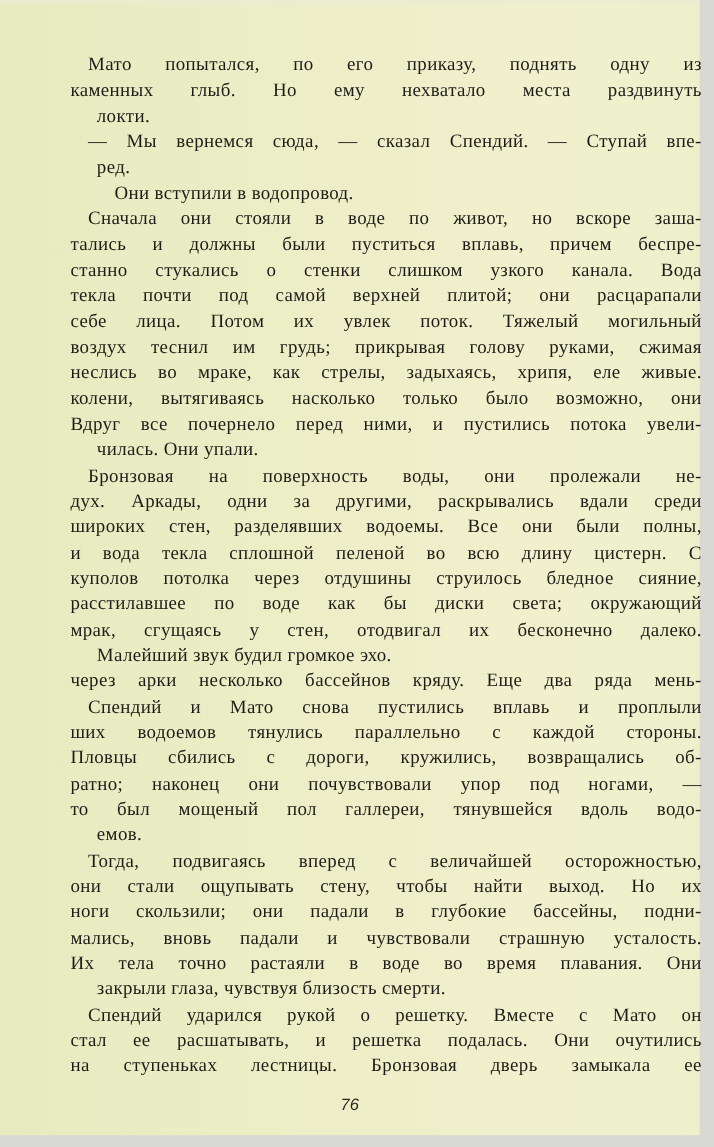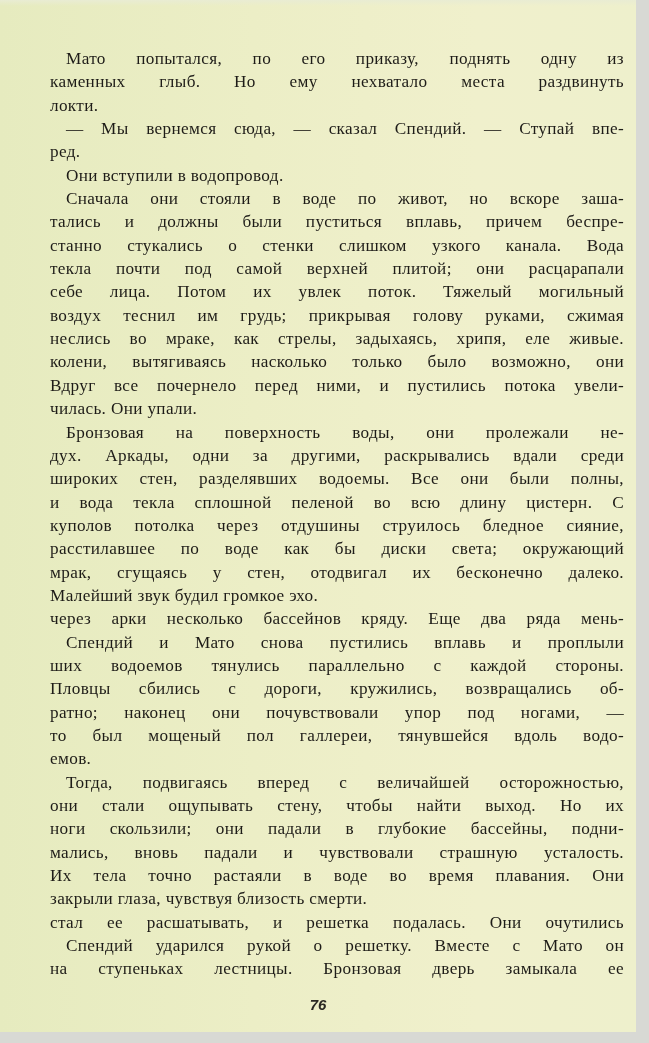--- a/index.html
+++ b/index.html
@@ -19,48 +19,47 @@
       box-sizing: border-box;
     }
     .page::before {
       content: "";
       position: absolute;
       left: 0; top: 0; right: 0; height: 6px;
       background: linear-gradient(180deg, #e9ecd3, rgba(233,236,211,0));
     }
     .text {
       position: absolute;
-      left: 50px;
+      left: 64px;
       top: 47px;
       width: 574px;
       font-family: "Liberation Serif", serif;
       font-size: 17.2px;
       line-height: 23.35px;
       color: #1e1c18;
       letter-spacing: 0.35px;
     }
     .line {
       display: block;
       white-space: nowrap;
       text-align: justify;
       text-align-last: justify;
       height: 23.35px;
     }
-    .line.last { text-align-last: left; }
+    .line.last { text-align-last: left; margin-left: 24px; }
     .line.indent { padding-left: 16px; }
     .pagenum {
       position: absolute;
       left: 0; width: 636px;
       top: 996px;
       text-align: center;
       font-family: "Liberation Sans", sans-serif;
       font-style: italic;
       font-size: 15px;
       color: #2a2822;
-      font-weight: bold;
     }
   </style>
 </head>
 <body>
 
 <div class="page">
   <div class="text" id="text">
       <span class="line indent">Мато попытался, по его приказу, поднять одну из</span>
       <span class="line">каменных глыб. Но ему нехватало места раздвинуть</span>
       <span class="line last">локти.</span>
@@ -91,18 +90,18 @@
       <span class="line">Пловцы сбились с дороги, кружились, возвращались об-</span>
       <span class="line">ратно; наконец они почувствовали упор под ногами, —</span>
       <span class="line">то был мощеный пол галлереи, тянувшейся вдоль водо-</span>
       <span class="line last">емов.</span>
       <span class="line indent">Тогда, подвигаясь вперед с величайшей осторожностью,</span>
       <span class="line">они стали ощупывать стену, чтобы найти выход. Но их</span>
       <span class="line">ноги скользили; они падали в глубокие бассейны, подни-</span>
       <span class="line">мались, вновь падали и чувствовали страшную усталость.</span>
       <span class="line">Их тела точно растаяли в воде во время плавания. Они</span>
       <span class="line last">закрыли глаза, чувствуя близость смерти.</span>
+      <span class="line indent">Спендий ударился рукой о решетку. Вместе с Мато он</span>
       <span class="line">стал ее расшатывать, и решетка подалась. Они очутились</span>
-      <span class="line indent">Спендий ударился рукой о решетку. Вместе с Мато он</span>
       <span class="line">на ступеньках лестницы. Бронзовая дверь замыкала ее</span>
     </div>
   <div class="pagenum">76</div>
 </div>
 
 </body></html>

